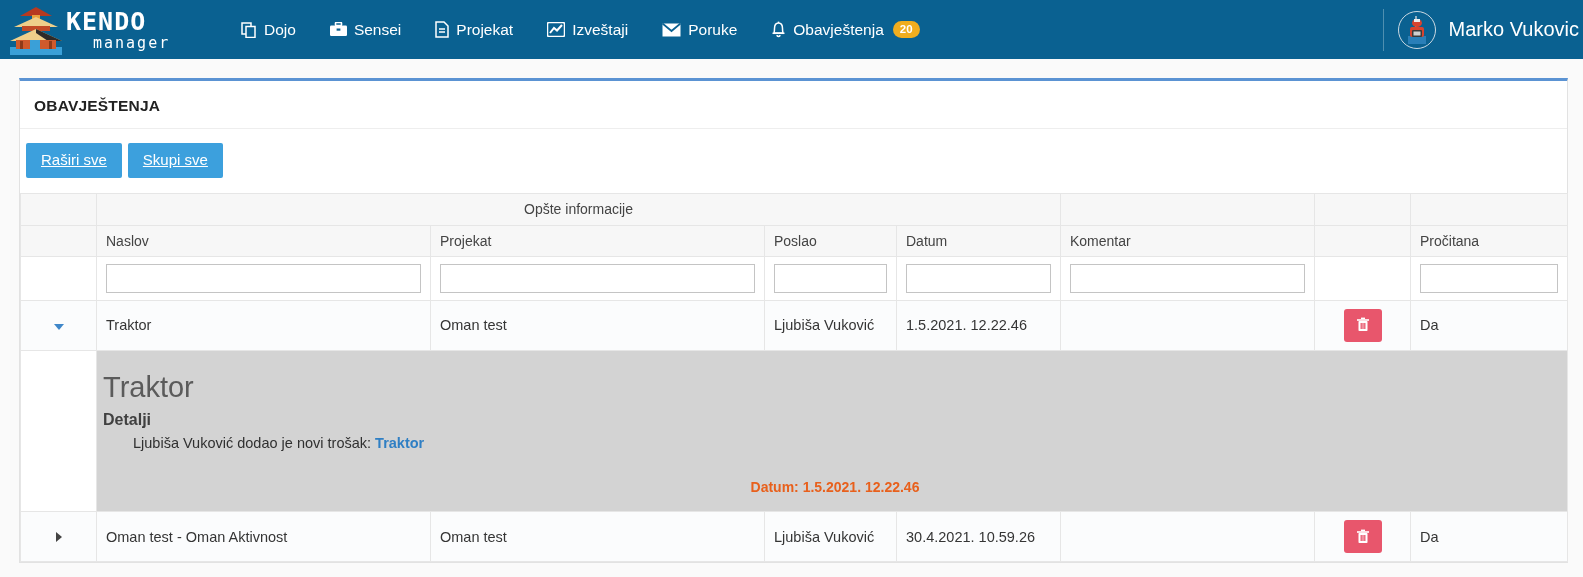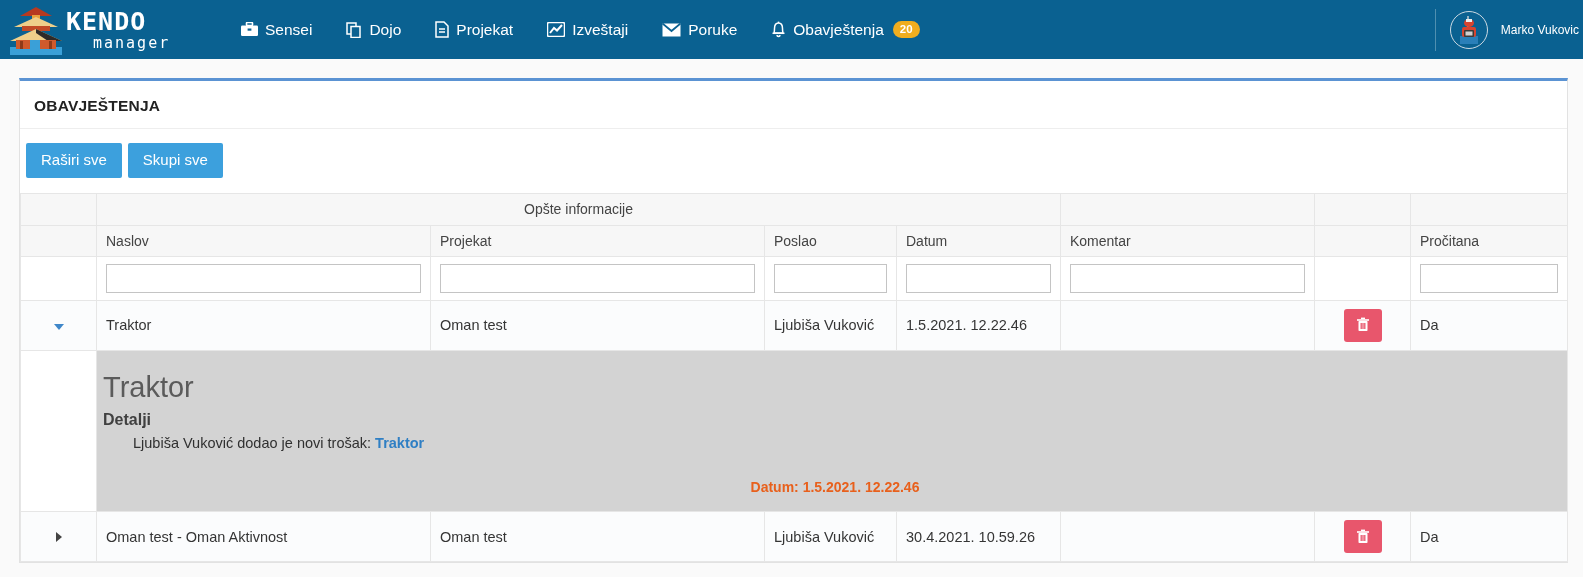--- a/index.html
+++ b/index.html
@@ -142,21 +142,21 @@
     border-radius: 50%;
     border: 1.5px solid #cbd9e2;
     overflow: hidden;
     display: flex;
     align-items: center;
     justify-content: center;
     flex-shrink: 0;
   }
   .username {
     color: #ffffff;
-    font-size: 12px;
+    font-size: 20px;
     margin-left: 13px;
     white-space: nowrap;
   }
 
   
   .pagebody {
     padding: 19px 16px 0 19px;
     background: #fafafa;
     height: 518px;
   }
@@ -187,20 +187,21 @@
   .btn {
     background: #3ca0dd;
     color: #ffffff;
     border: none;
     font-size: 15px;
     padding: 8px 15px;
     font-family: "Liberation Sans", sans-serif;
     cursor: pointer;
     border-radius: 2px;
     line-height: 1.25;
+    text-decoration: underline;
   }
 
   
   .grid {
     width: 1547px;
     border-collapse: collapse;
     table-layout: fixed;
     font-size: 14px;
     color: #3c3c3c;
   }
@@ -355,37 +356,37 @@
     <div class="logo-text">
       <span class="logo-kendo">KENDO</span>
       <span class="logo-manager">manager</span>
     </div>
   </div>
 
   <div class="navitems">
 
     <div class="navitem">
       <span class="nico">
+        <svg width="16" height="16" viewBox="0 0 16 16" fill="none" stroke="#fff" stroke-width="1.5">
+          <rect x="1" y="1" width="9" height="11"></rect>
+          <rect x="5" y="4.5" width="9" height="11" fill="#0a6191"></rect>
+        </svg>
+      </span>
+      <span>Dojo</span>
+    </div>
+
+    <div class="navitem">
+      <span class="nico">
         <svg width="17" height="15" viewBox="0 0 17 15" fill="#fff">
           <rect x="0" y="3.5" width="17" height="10.5" rx="1.2"></rect>
           <rect x="5.5" y="0.5" width="6" height="3" rx="0.8" fill="none" stroke="#fff" stroke-width="1.6"></rect>
           <rect x="6.6" y="6.5" width="3.8" height="2.2" fill="#0a6191"></rect>
         </svg>
       </span>
       <span>Sensei</span>
-    </div>
-
-    <div class="navitem">
-      <span class="nico">
-        <svg width="16" height="16" viewBox="0 0 16 16" fill="none" stroke="#fff" stroke-width="1.5">
-          <rect x="1" y="1" width="9" height="11"></rect>
-          <rect x="5" y="4.5" width="9" height="11" fill="#0a6191"></rect>
-        </svg>
-      </span>
-      <span>Dojo</span>
     </div>
 
     <div class="navitem">
       <span class="nico">
         <svg width="14" height="17" viewBox="0 0 14 17" fill="none" stroke="#fff" stroke-width="1.5">
           <path d="M1 1 h8 l4 4 v11 h-12 z"></path>
           <line x1="4" y1="8" x2="10" y2="8"></line>
           <line x1="4" y1="11" x2="10" y2="11"></line>
         </svg>
       </span>

